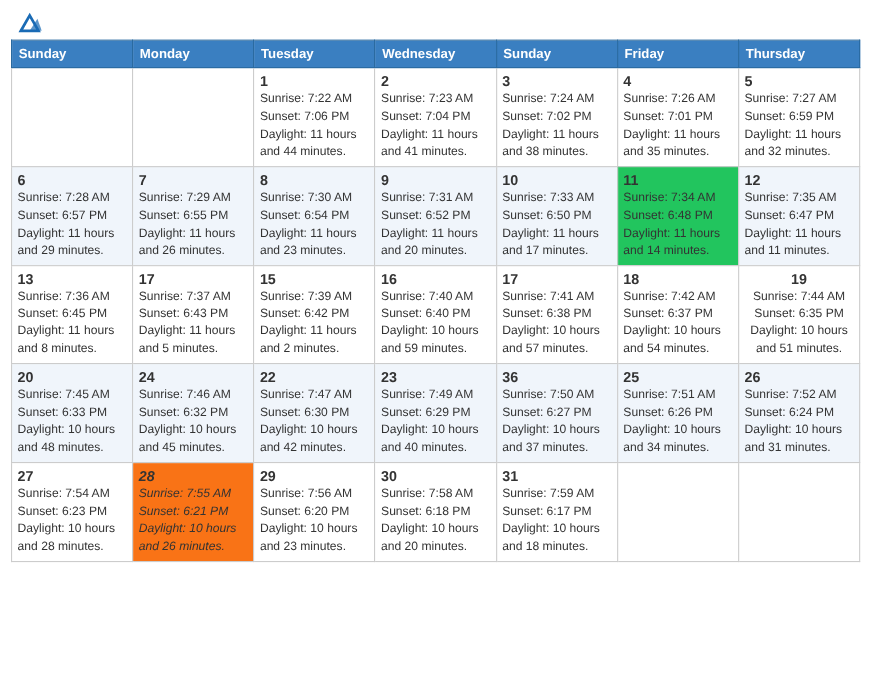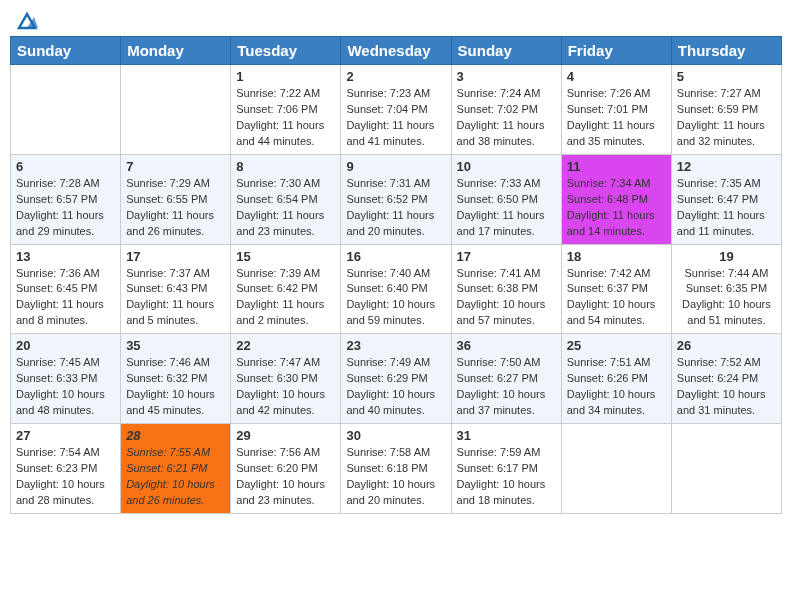--- a/index.html
+++ b/index.html
@@ -57,21 +57,21 @@
     .calendar {
       width: 100%;
       border-collapse: collapse;
       border: 1px solid #ccc;
     }
     .calendar th {
       background-color: #3a7fc1;
       color: #fff;
       text-align: left;
       padding: 5px 6px;
-      font-size: 15px;
+      font-size: 12px;
       border: 1px solid #2a6aa0;
     }
     .calendar td {
       vertical-align: top;
       border: 1px solid #ccc;
       padding: 4px 5px;
       width: calc(100% / 7);
       min-height: 80px;
       font-size: 11px;
       color: #333;
@@ -172,21 +172,21 @@
           <div class="day-info">Sunrise: 7:30 AM<br>Sunset: 6:54 PM<br>Daylight: 11 hours and 23 minutes.</div>
         </td>
         <td style="background: rgb(240, 245, 251);">
           <span class="day-number">9</span>
           <div class="day-info">Sunrise: 7:31 AM<br>Sunset: 6:52 PM<br>Daylight: 11 hours and 20 minutes.</div>
         </td>
         <td style="background: rgb(240, 245, 251);">
           <span class="day-number">10</span>
           <div class="day-info">Sunrise: 7:33 AM<br>Sunset: 6:50 PM<br>Daylight: 11 hours and 17 minutes.</div>
         </td>
-        <td style="background: #d946ef;">
+        <td style="background: #22c55e;">
           <span class="day-number">11</span>
           <div class="day-info">Sunrise: 7:34 AM<br>Sunset: 6:48 PM<br>Daylight: 11 hours and 14 minutes.</div>
         </td>
         <td style="background: rgb(240, 245, 251);">
           <span class="day-number">12</span>
           <div class="day-info">Sunrise: 7:35 AM<br>Sunset: 6:47 PM<br>Daylight: 11 hours and 11 minutes.</div>
         </td>
       </tr>
       <tr>
         <td style="background: rgb(255, 255, 255);">
@@ -217,21 +217,21 @@
           <span class="day-number">19</span>
           <div class="day-info">Sunrise: 7:44 AM<br>Sunset: 6:35 PM<br>Daylight: 10 hours and 51 minutes.</div>
         </td>
       </tr>
       <tr>
         <td style="background: rgb(240, 245, 251);">
           <span class="day-number">20</span>
           <div class="day-info">Sunrise: 7:45 AM<br>Sunset: 6:33 PM<br>Daylight: 10 hours and 48 minutes.</div>
         </td>
         <td style="background: rgb(240, 245, 251);">
-          <span class="day-number">35</span>
+          <span class="day-number">24</span>
           <div class="day-info">Sunrise: 7:46 AM<br>Sunset: 6:32 PM<br>Daylight: 10 hours and 45 minutes.</div>
         </td>
         <td style="background: rgb(240, 245, 251);">
           <span class="day-number">22</span>
           <div class="day-info">Sunrise: 7:47 AM<br>Sunset: 6:30 PM<br>Daylight: 10 hours and 42 minutes.</div>
         </td>
         <td style="background: rgb(240, 245, 251);">
           <span class="day-number">23</span>
           <div class="day-info">Sunrise: 7:49 AM<br>Sunset: 6:29 PM<br>Daylight: 10 hours and 40 minutes.</div>
         </td>

